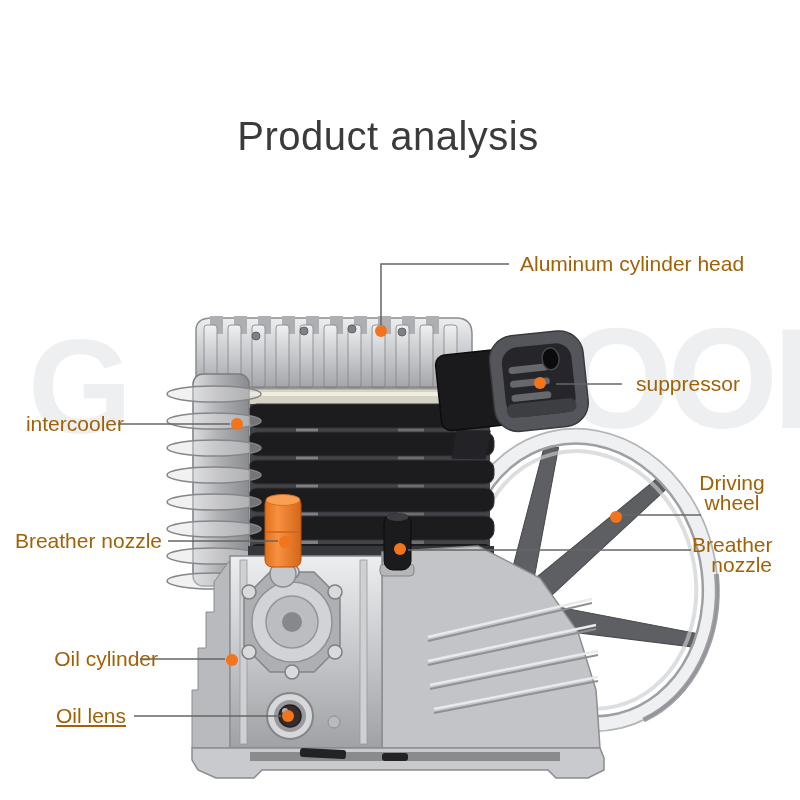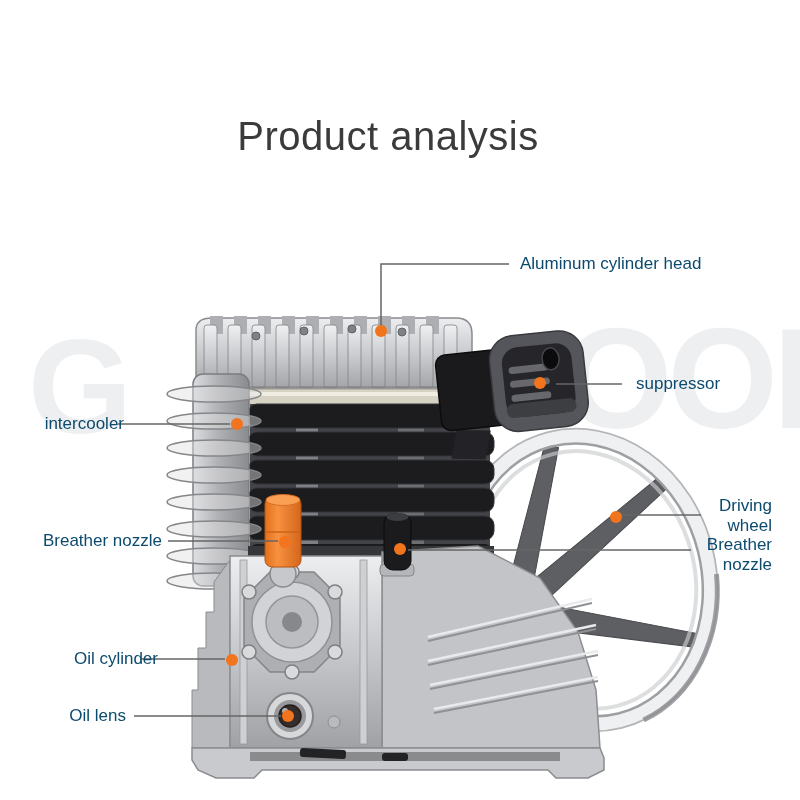--- a/index.html
+++ b/index.html
@@ -4,29 +4,29 @@
 <style>
   html,body{margin:0;padding:0;background:#fff;}
   body{width:800px;height:800px;overflow:hidden;font-family:"Liberation Sans",sans-serif;}
   .stage{position:relative;width:800px;height:800px;background:#ffffff;overflow:hidden;}
   .title{position:absolute;top:114px;left:0;width:776px;margin:0;text-align:center;
          font-size:40px;font-weight:400;color:#3b3b3b;letter-spacing:.5px;}
   .wm{position:absolute;font-weight:700;color:#c9ccd3;opacity:.30;letter-spacing:-5px;z-index:0;line-height:1;}
   .wm-left{left:28px;top:320px;font-size:134px;}
   .wm-right{left:562px;top:308px;font-size:142px;}
   .art{position:absolute;left:0;top:0;z-index:1;}
-  .label{position:absolute;z-index:2;font-size:17px;color:#0c4a6e;line-height:20px;}
+  .label{position:absolute;z-index:2;font-size:21px;color:#a16207;line-height:20px;}
   .lab-ach{left:520px;top:254px;white-space:nowrap;}
   .lab-sup{left:636px;top:374px;white-space:nowrap;}
   .lab-ic{right:676px;top:414px;white-space:nowrap;}
-  .lab-dw{right:28px;top:496px;width:80px;text-align:right;}
+  .lab-dw{right:28px;top:473px;width:80px;text-align:center;}
   .lab-bnr{right:28px;top:535px;width:80px;text-align:right;}
   .lab-bnl{right:638px;top:531px;white-space:nowrap;}
   .lab-oc{right:642px;top:649px;white-space:nowrap;}
-  .lab-ol{right:674px;top:706px;white-space:nowrap;}
+  .lab-ol{right:674px;top:706px;white-space:nowrap;text-decoration:underline;}
 </style>
 </head>
 <body>
 
 <div class="stage">
 
   <div class="wm wm-left">G</div>
   <div class="wm wm-right">OOL</div>
 
   <h1 class="title">Product analysis</h1>

